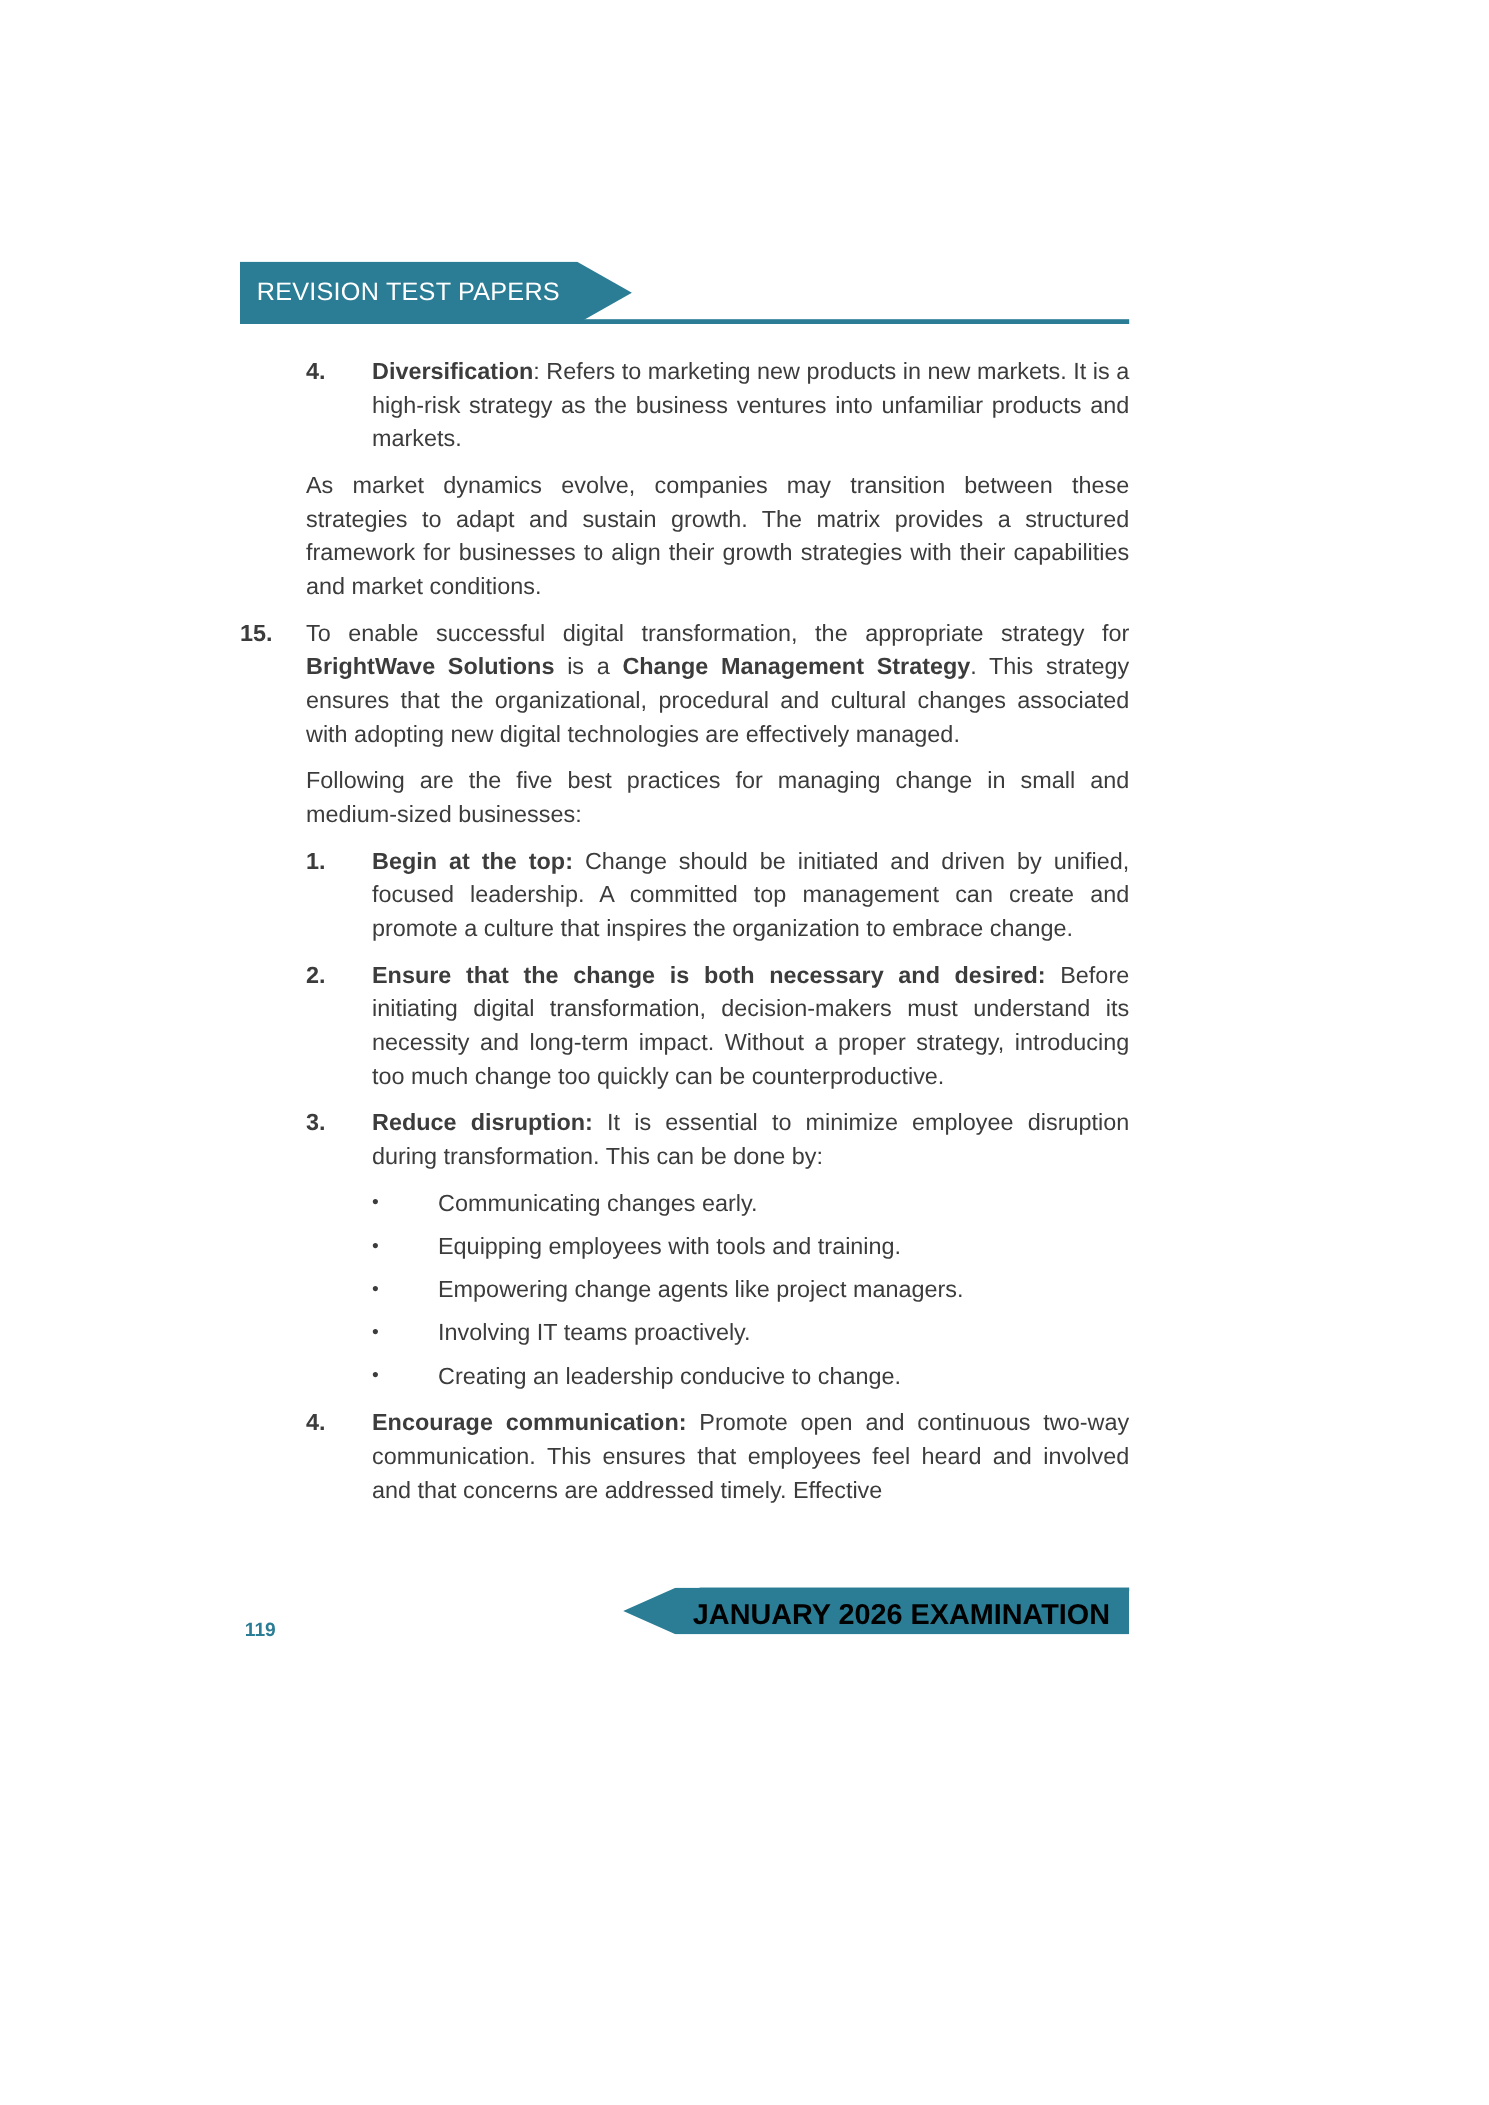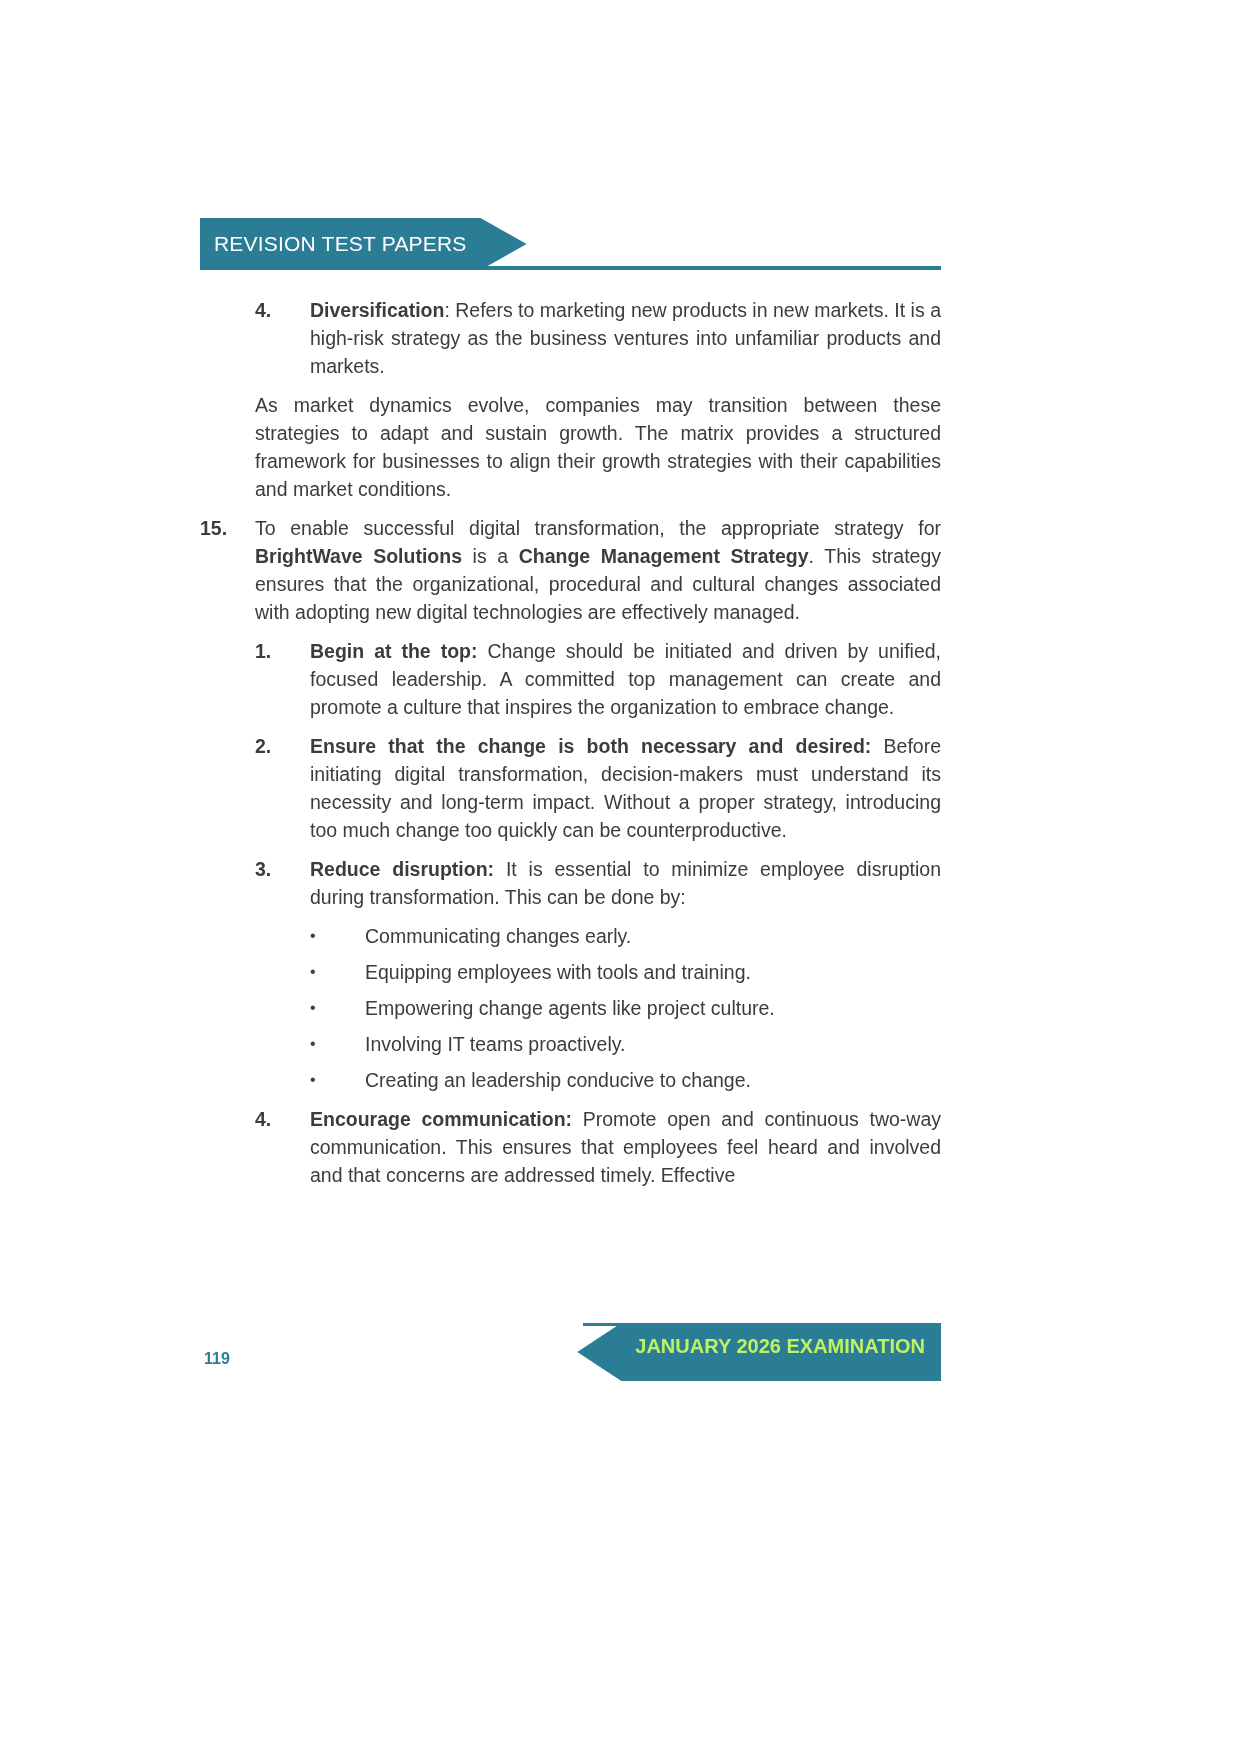--- a/index.html
+++ b/index.html
@@ -117,25 +117,25 @@
     top: 1px;
     right: 0;
     width: 358px;
     height: 3px;
     background: var(--accent);
   }
   .ribbon-left {
     position: absolute;
     right: 0;
     top: 1px;
-    height: 58px;
-    background: var(--accent);
-    color: #bef264;
-    font-weight: bold;
-    font-size: 20px;
+    height: 39px;
+    background: var(--accent);
+    color: #000000;
+    font-weight: bold;
+    font-size: 24px;
     line-height: 46px;
     padding: 0 16px 0 58px;
     clip-path: polygon(0 50%, 44px 0, 100% 0, 100% 100%, 44px 100%);
     white-space: nowrap;
   }
 </style>
 </head>
 <body>
 
 <header class="page-header">
@@ -152,20 +152,21 @@
     <div class="body"><span class="b">Diversification</span><span>: Refers to marketing new products in new markets. It is a high-risk strategy as the business ventures into unfamiliar products and markets.</span></div>
   </div>
 
   <p class="indent1 block">As market dynamics evolve, companies may transition between these strategies to adapt and sustain growth. The matrix provides a structured framework for businesses to align their growth strategies with their capabilities and market conditions.</p>
 
   <div class="item block">
     <div class="num">15.</div>
     <div class="body"><span>To enable successful digital transformation, the appropriate strategy for </span><span class="b">BrightWave Solutions</span><span> is a </span><span class="b">Change Management Strategy</span><span>. This strategy ensures that the organizational, procedural and cultural changes associated with adopting new digital technologies are effectively managed.</span></div>
   </div>
 
+  <p class="indent1 block">Following are the five best practices for managing change in small and medium-sized businesses:</p>
 
   <div class="item sub block">
     <div class="num">1.</div>
     <div class="body"><span class="b">Begin at the top:</span><span> Change should be initiated and driven by unified, focused leadership. A committed top management can create and promote a culture that inspires the organization to embrace change.</span></div>
   </div>
 
   <div class="item sub block">
     <div class="num">2.</div>
     <div class="body"><span class="b">Ensure that the change is both necessary and desired:</span><span> Before initiating digital transformation, decision-makers must understand its necessity and long-term impact. Without a proper strategy, introducing too much change too quickly can be counterproductive.</span></div>
   </div>
@@ -179,21 +180,21 @@
     <div class="bullet-row">
       <div class="bullet-glyph">•</div>
       <div class="bullet-text">Communicating changes early.</div>
     </div>
     <div class="bullet-row">
       <div class="bullet-glyph">•</div>
       <div class="bullet-text">Equipping employees with tools and training.</div>
     </div>
     <div class="bullet-row">
       <div class="bullet-glyph">•</div>
-      <div class="bullet-text">Empowering change agents like project culture.</div>
+      <div class="bullet-text">Empowering change agents like project managers.</div>
     </div>
     <div class="bullet-row">
       <div class="bullet-glyph">•</div>
       <div class="bullet-text">Involving IT teams proactively.</div>
     </div>
     <div class="bullet-row">
       <div class="bullet-glyph">•</div>
       <div class="bullet-text">Creating an leadership conducive to change.</div>
     </div>
   </div>

